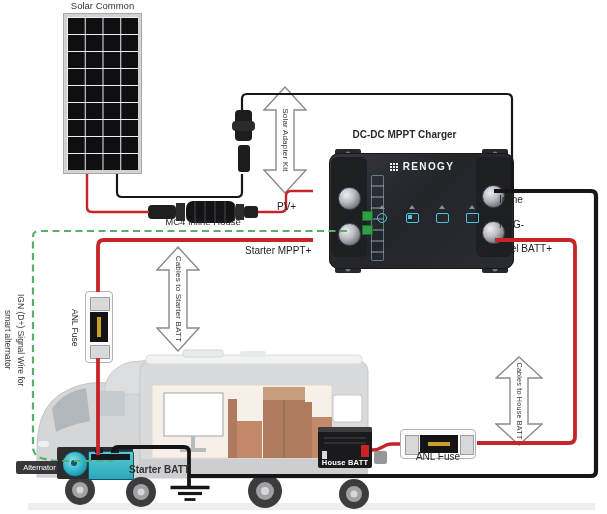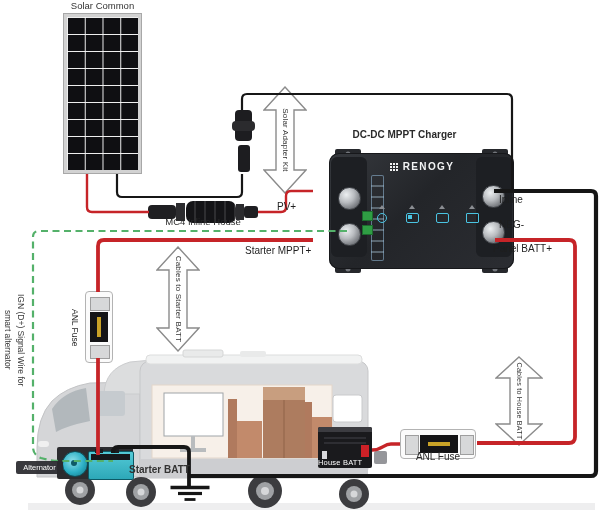--- a/index.html
+++ b/index.html
@@ -67,22 +67,22 @@
   .anl-core{position:absolute;background:#141416;}
   .anl-gold{position:absolute;background:#c9a227;}
 
   .mc4{background:#1d1d20;border-radius:4px;position:absolute;z-index:2;}
 
   .house-batt{left:318px;top:427px;width:54px;height:41px;background:#1a1a1d;border-radius:2px;z-index:2;}
   .hb-top{position:absolute;left:0;top:0;width:100%;height:5px;background:#3c3c41;border-radius:2px 2px 0 0;}
   .hb-slot{position:absolute;left:6px;width:42px;height:2px;background:#2e2e33;}
   .hb-term{position:absolute;right:3px;top:18px;width:8px;height:12px;background:#cc2127;}
   .hb-term2{position:absolute;left:4px;top:24px;width:5px;height:8px;background:#d9d9dc;}
-  .hb-label{position:absolute;left:0;bottom:1px;width:100%;text-align:left;
-    font-size:7.5px;font-weight:400;color:#fff;letter-spacing:.2px;}
+  .hb-label{position:absolute;left:0;bottom:1px;width:100%;text-align:center;
+    font-size:7.5px;font-weight:700;color:#fff;letter-spacing:.2px;}
   .hb-bracket{left:374px;top:451px;width:13px;height:13px;background:#95969a;border-radius:2px;z-index:2;}
 
   .alt-box{left:57px;top:447px;width:76px;height:32px;background:#2c2c2f;border-radius:2px;z-index:2;}
   .alt-unit{position:absolute;left:5px;top:4px;width:24px;height:24px;border-radius:50%;
     background:radial-gradient(circle at 40% 38%,#8fe0ea 0%,#2aaec4 55%,#156e7d 100%);border:1px solid #0d4f5a;}
   .alt-unit::after{content:"";position:absolute;left:8px;top:8px;width:6px;height:6px;border-radius:50%;background:#0f5b68;}
   .st-batt{position:absolute;left:31px;top:4px;width:44px;height:27px;border-radius:2px;
     background:linear-gradient(#54cad7 0%,#2da8b8 70%,#1d8weight996 100%);
     background:linear-gradient(#54cad7 0%,#2da8b8 100%);border:1px solid #0c5a66;}
   .st-stripe{position:absolute;left:2px;top:2px;width:39px;height:6px;background:#17181c;}

